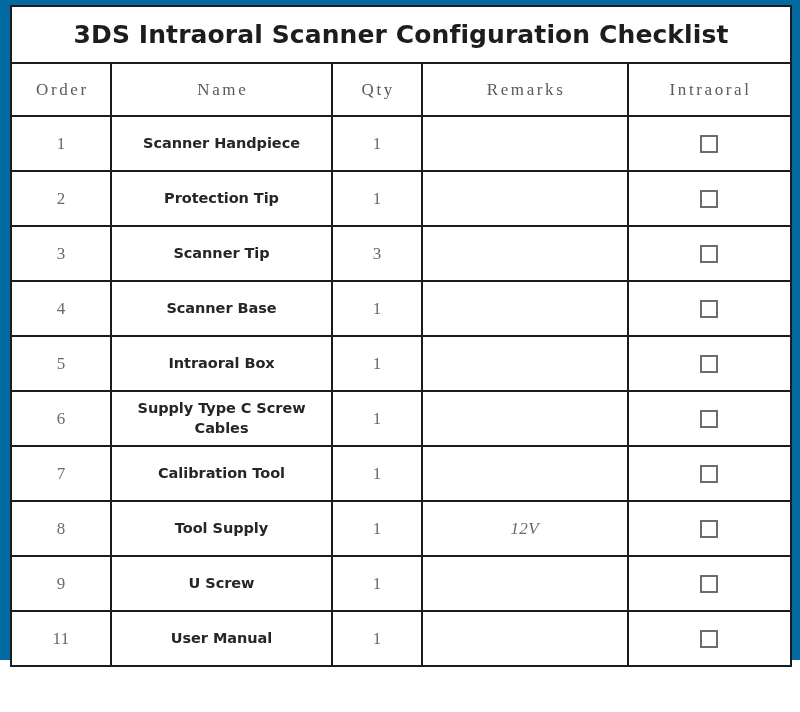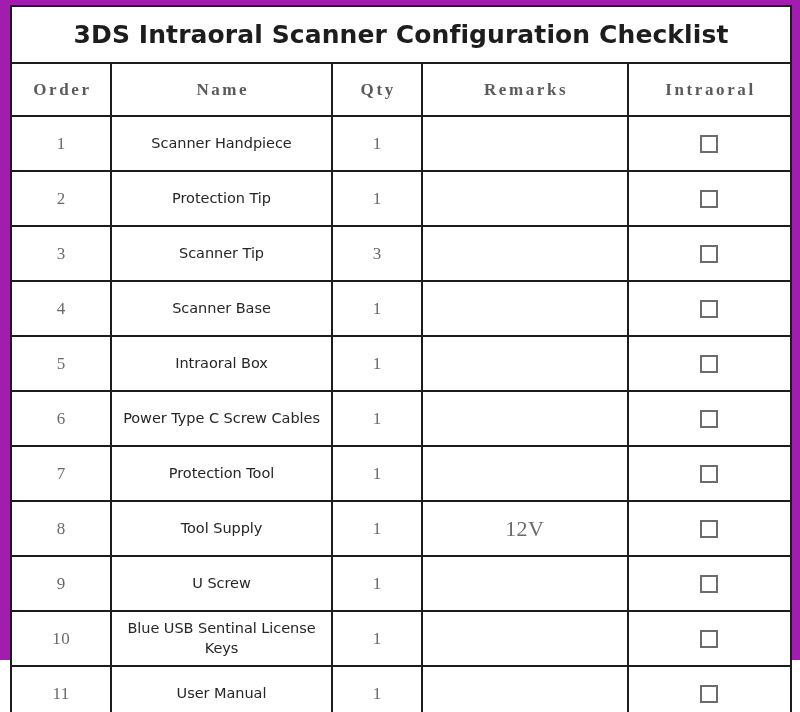--- a/index.html
+++ b/index.html
@@ -11,21 +11,21 @@
     width: 800px;
     height: 712px;
     font-family: "Liberation Sans", sans-serif;
     -webkit-font-smoothing: antialiased;
   }
 
   .sheet {
     position: relative;
     width: 800px;
     height: 660px;
-    background: #a21caf;
+    background: #0369a1;
     box-sizing: border-box;
   }
 
   .checklist-table {
     position: absolute;
     left: 10px;
     top: 5px;
     width: 782px;
     border-collapse: collapse;
     table-layout: fixed;
@@ -53,21 +53,21 @@
     letter-spacing: 0.1px;
     line-height: 1.1;
     white-space: nowrap;
   }
 
   
   .head-cell {
     height: 51px;
     font-family: "Liberation Serif", serif;
     font-size: 17px;
-    font-weight: 700;
+    font-weight: 400;
     color: #5a5a5a;
     letter-spacing: 2.6px;
     text-indent: 2.6px;
     white-space: nowrap;
   }
 
   
   .col-order      { width: 100px; }
   .col-name       { width: 220px; }
   .col-qty        { width: 90px;  }
@@ -80,38 +80,39 @@
   .cell-order {
     font-family: "Liberation Serif", serif;
     font-size: 17px;
     color: #6a6a6a;
     letter-spacing: 0.5px;
   }
 
   .cell-name {
     font-family: "DejaVu Sans", sans-serif;
     font-size: 14.5px;
-    font-weight: 400;
+    font-weight: 700;
     color: #262626;
     line-height: 1.35;
     padding: 2px 5px;
     letter-spacing: -0.05px;
   }
 
   .cell-qty {
     font-family: "Liberation Serif", serif;
     font-size: 17px;
     color: #6a6a6a;
   }
 
   .cell-remarks {
     font-family: "Liberation Serif", serif;
-    font-size: 22px;
+    font-size: 17px;
     color: #6a6a6a;
     letter-spacing: 0.4px;
+    font-style: italic;
   }
 
   .cell-acceptance {
     font-size: 0;
   }
 
   .checkbox {
     display: inline-block;
     width: 14px;
     height: 14px;
@@ -190,31 +191,31 @@
         <td class="cell-name">Intraoral Box</td>
         <td class="cell-qty">1</td>
         <td class="cell-remarks"></td>
         <td class="cell-acceptance">
           <span class="checkbox"></span>
         </td>
       </tr>
 
       <tr class="body-row">
         <td class="cell-order">6</td>
-        <td class="cell-name">Power Type C Screw Cables</td>
+        <td class="cell-name">Supply Type C Screw Cables</td>
         <td class="cell-qty">1</td>
         <td class="cell-remarks"></td>
         <td class="cell-acceptance">
           <span class="checkbox"></span>
         </td>
       </tr>
 
       <tr class="body-row">
         <td class="cell-order">7</td>
-        <td class="cell-name">Protection Tool</td>
+        <td class="cell-name">Calibration Tool</td>
         <td class="cell-qty">1</td>
         <td class="cell-remarks"></td>
         <td class="cell-acceptance">
           <span class="checkbox"></span>
         </td>
       </tr>
 
       <tr class="body-row">
         <td class="cell-order">8</td>
         <td class="cell-name">Tool Supply</td>
@@ -228,29 +229,20 @@
       <tr class="body-row">
         <td class="cell-order">9</td>
         <td class="cell-name">U Screw</td>
         <td class="cell-qty">1</td>
         <td class="cell-remarks"></td>
         <td class="cell-acceptance">
           <span class="checkbox"></span>
         </td>
       </tr>
 
-      <tr class="body-row">
-        <td class="cell-order">10</td>
-        <td class="cell-name">Blue USB Sentinal License Keys</td>
-        <td class="cell-qty">1</td>
-        <td class="cell-remarks"></td>
-        <td class="cell-acceptance">
-          <span class="checkbox"></span>
-        </td>
-      </tr>
 
       <tr class="body-row">
         <td class="cell-order">11</td>
         <td class="cell-name">User Manual</td>
         <td class="cell-qty">1</td>
         <td class="cell-remarks"></td>
         <td class="cell-acceptance">
           <span class="checkbox"></span>
         </td>
       </tr>

